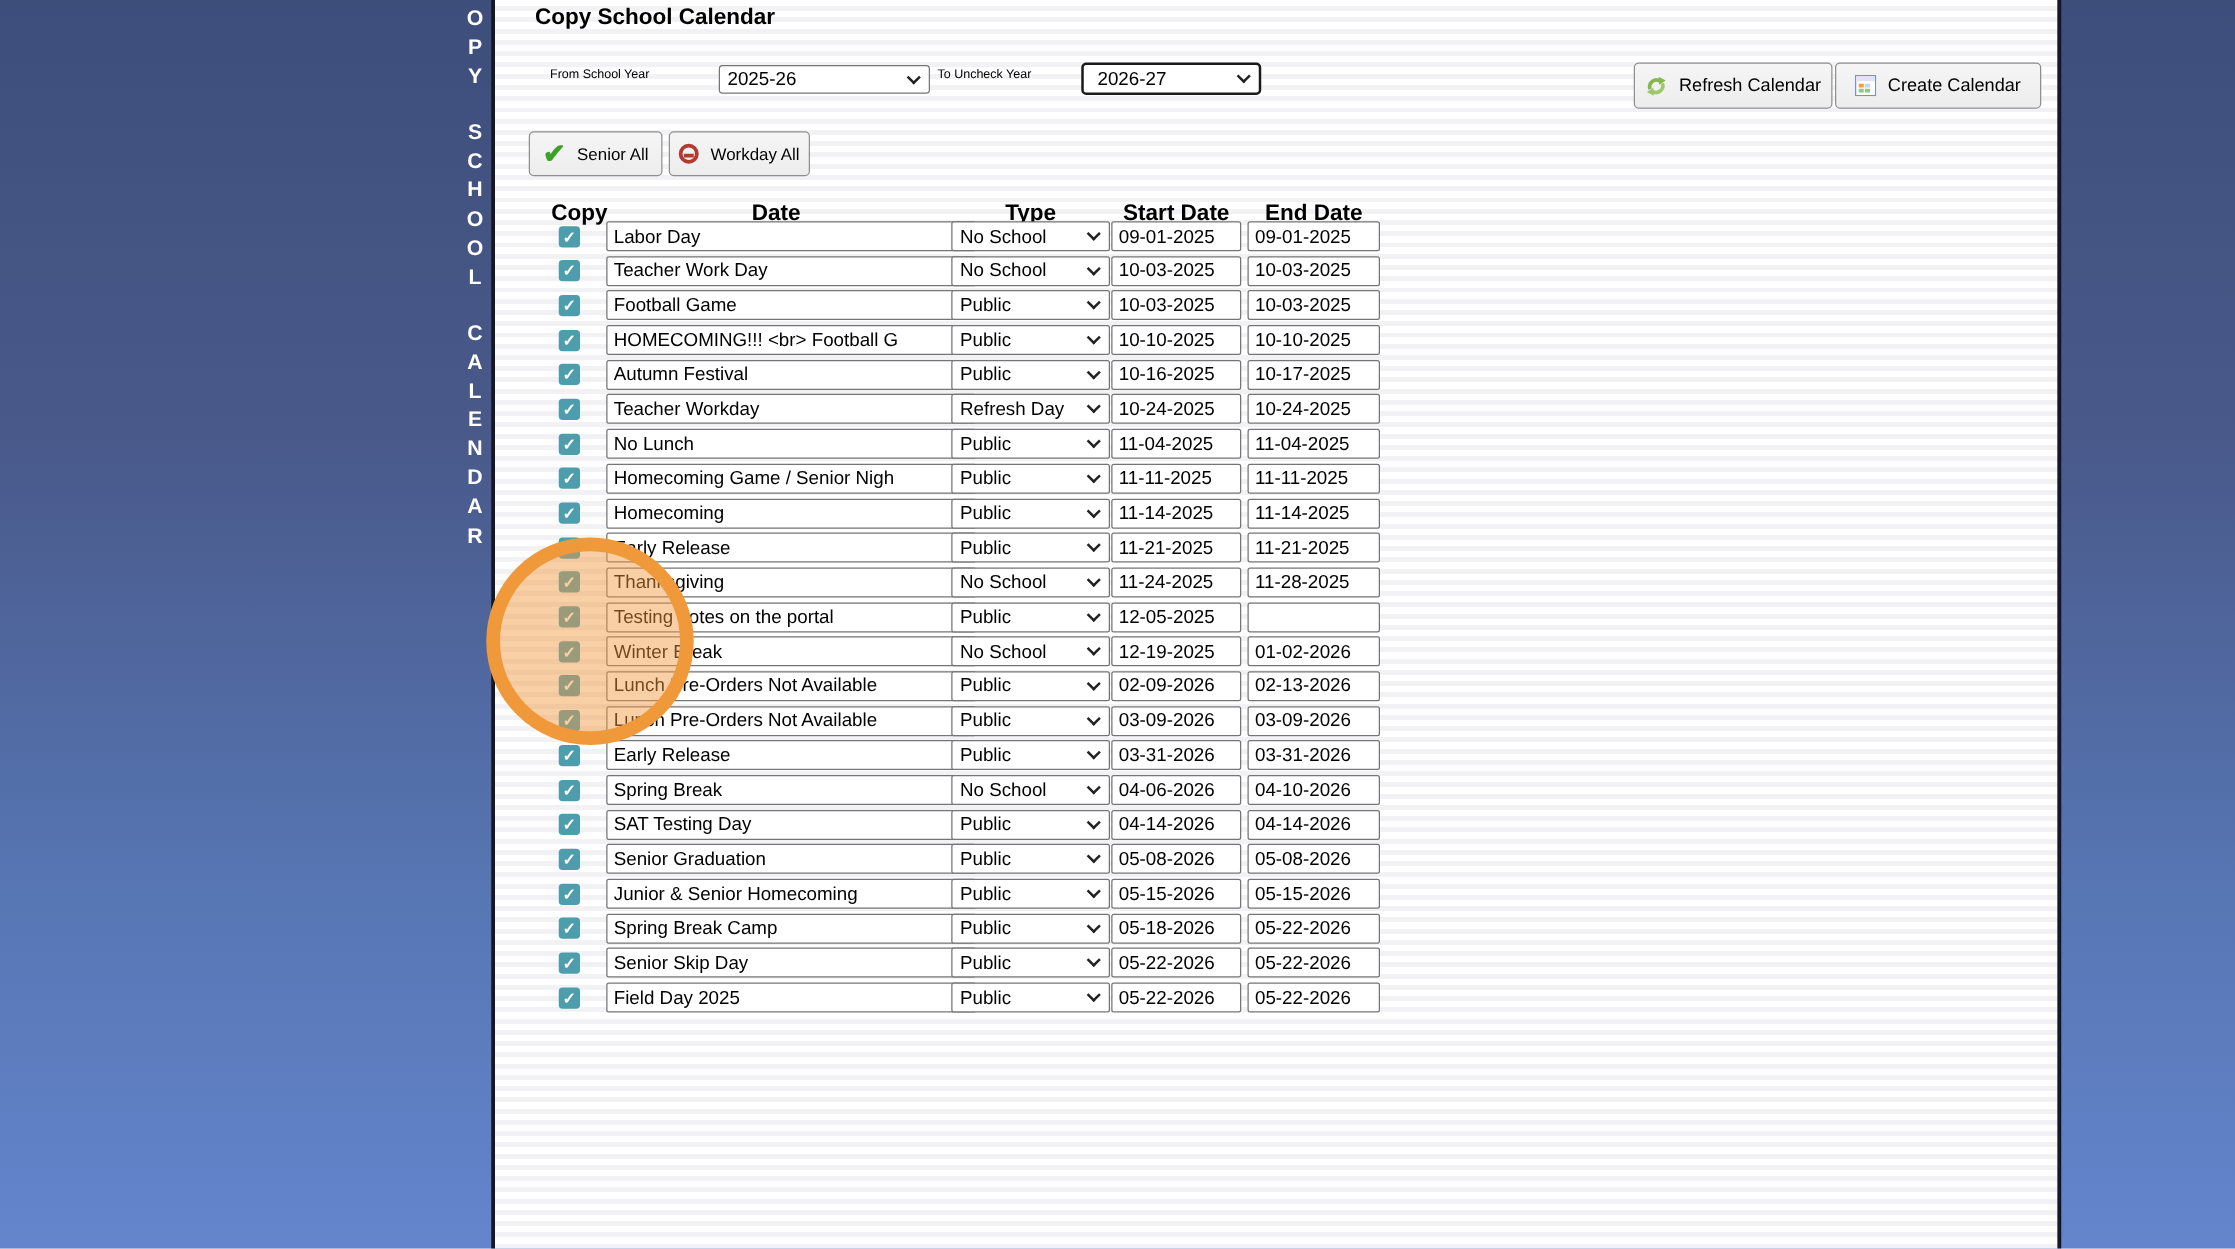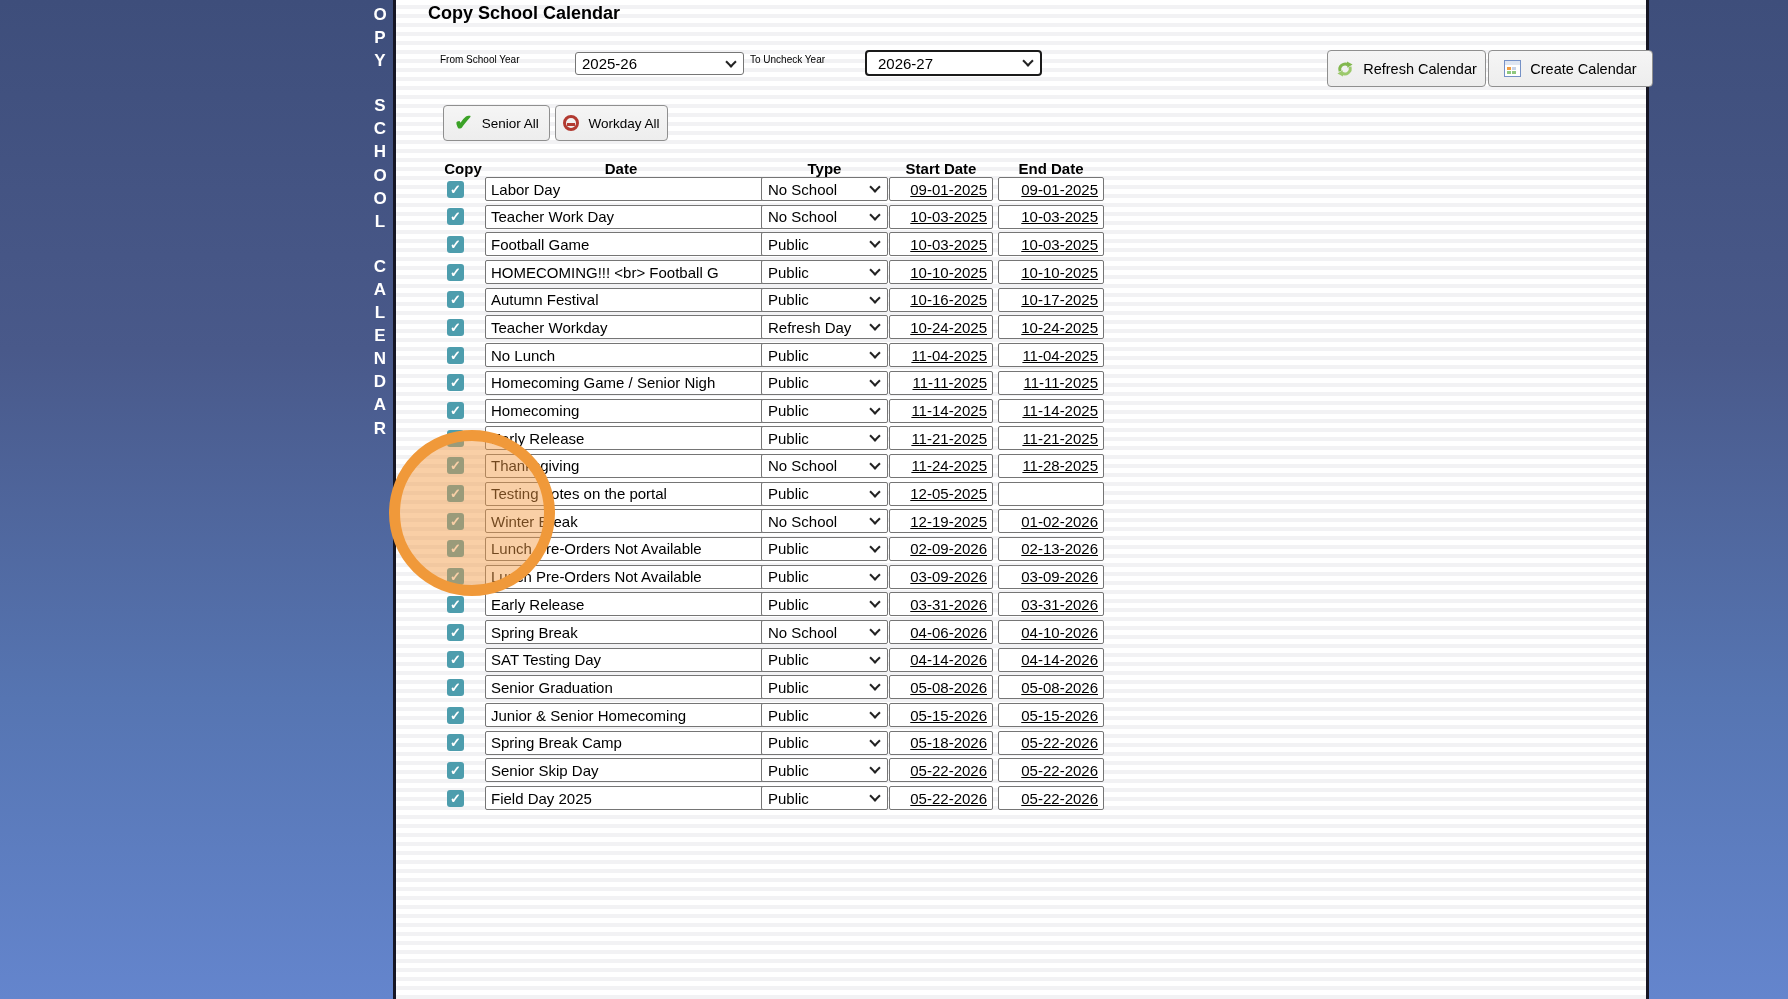--- a/index.html
+++ b/index.html
@@ -20,55 +20,55 @@
 
   .page-title{position:absolute;left:32px;top:3px;font-size:18px;font-weight:bold;color:#000;}
 
   .form-label{position:absolute;top:54px;font-size:10px;color:#000;}
   .lbl-from{left:44px;}
   .lbl-to{left:354px;}
 
   .selectbox{position:absolute;background:#fff;border:1px solid #767676;border-radius:3px;
              display:flex;align-items:center;font-size:15px;color:#000;padding:0 8px 0 6px;}
   .sel-from{left:179px;top:52px;width:169px;height:23px;}
-  .sel-to{left:469px;top:50px;width:177px;height:26px;border:2px solid #1a1a1a;border-radius:4px;padding-left:11px;}
+  .sel-to{left:469px;top:50px;width:144px;height:26px;border:2px solid #1a1a1a;border-radius:4px;padding-left:11px;}
   .sel-text{flex:1;white-space:nowrap;overflow:hidden;}
   .chev{width:8px;height:8px;border-right:2px solid #222;border-bottom:2px solid #222;
         transform:rotate(45deg);margin-top:-4px;flex:none;}
 
   .btn{position:absolute;display:flex;align-items:center;justify-content:center;gap:9px;
        background:linear-gradient(180deg,#f5f5f5,#ededed);border:1px solid #8f8f8f;border-radius:4px;
-       color:#000;cursor:pointer;margin-left:20px;}
+       color:#000;cursor:pointer;}
   .btn-refresh{left:911px;top:50px;width:159px;height:37px;font-size:14.5px;}
   .btn-create{left:1072px;top:50px;width:165px;height:37px;font-size:14.5px;}
   .btn-checkall{left:27px;top:105px;width:107px;height:36px;font-size:13.5px;}
   .btn-uncheckall{left:139px;top:105px;width:113px;height:36px;font-size:13.5px;}
 
   .icon-check{color:#3ba227;font-size:22px;font-weight:bold;line-height:18px;}
   .icon-nosign{width:16px;height:16px;border:3px solid #b23a31;border-radius:50%;position:relative;flex:none;}
   .icon-nosign::after{content:"";position:absolute;left:1px;right:1px;top:4.5px;height:3px;background:#b23a31;}
 
   
-  .thead{position:absolute;top:160px;font-size:15px;font-weight:bold;color:#000;text-align:center;}
+  .thead{position:absolute;top:160px;font-size:18px;font-weight:bold;color:#000;text-align:center;}
   .th-copy{left:45px;width:44px;}
   .th-title{left:89px;width:272px;}
   .th-type{left:365px;width:127px;}
   .th-start{left:493px;width:104px;}
   .th-end{left:602px;width:106px;}
 
   .rows{position:absolute;left:0;top:177px;width:100%;}
   .row{position:relative;height:27.7px;}
   .cb{position:absolute;left:51px;top:3.5px;width:17px;height:17px;background:#4d9dad;
       border-radius:3px;display:flex;align-items:center;justify-content:center;cursor:pointer;}
   .cb .tick{color:#fff;font-size:13px;font-weight:bold;line-height:17px;}
   .row input{position:absolute;top:0;height:24px;border:1px solid #757575;border-radius:2px;
              background:#fff;font-family:"Liberation Sans",sans-serif;font-size:15px;color:#000;padding:0 5px;}
   .title-input{left:89px;width:296px;}
   .type-sel{left:365px;top:0;width:127px;height:24px;border-radius:2px;border:1px solid #757575;}
-  .date-input{text-align:right;text-decoration:underline;}
+  .date-input{text-align:left;}
   .start{left:493px;width:104px;}
   .end{left:602px;width:106px;}
 
   
   .highlight-circle{position:absolute;left:389px;top:430px;width:144px;height:144px;border-radius:50%;
                     border:11px solid #f0993a;background:rgba(242,153,66,0.47);pointer-events:none;z-index:50;}
 
   .refresh-svg,.calendar-svg{flex:none;display:block;}
 </style>
 </head>

